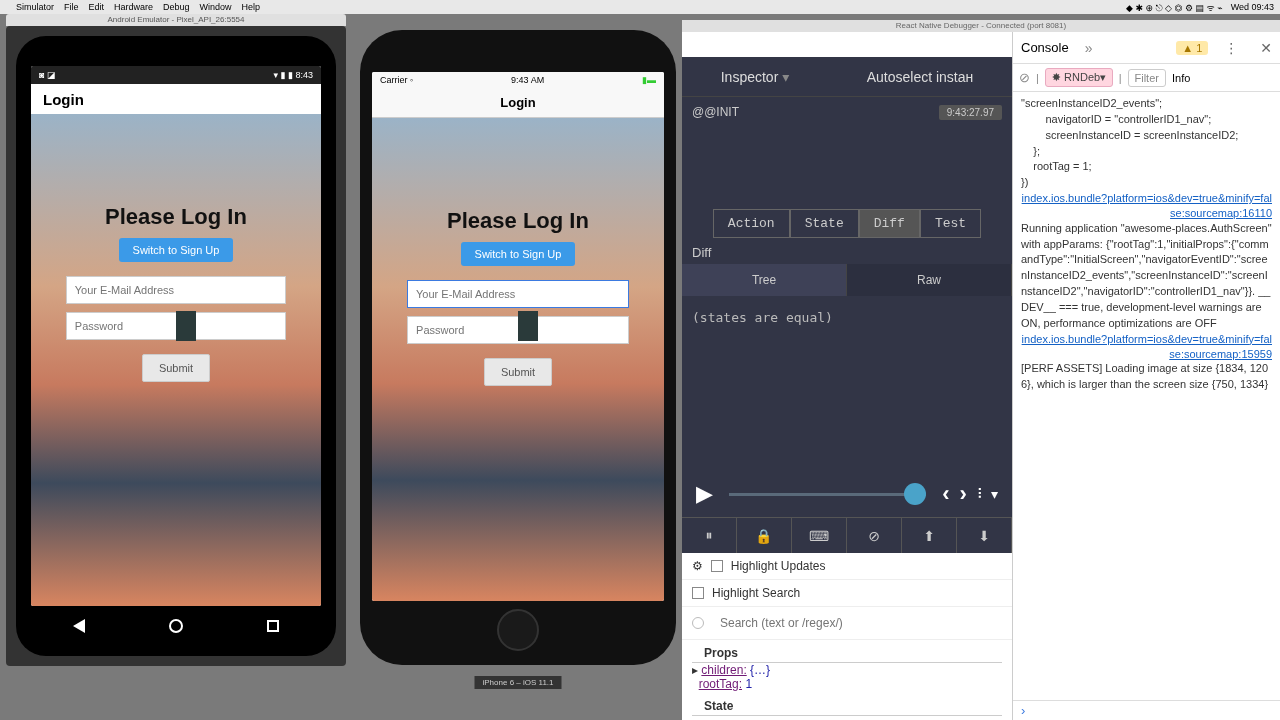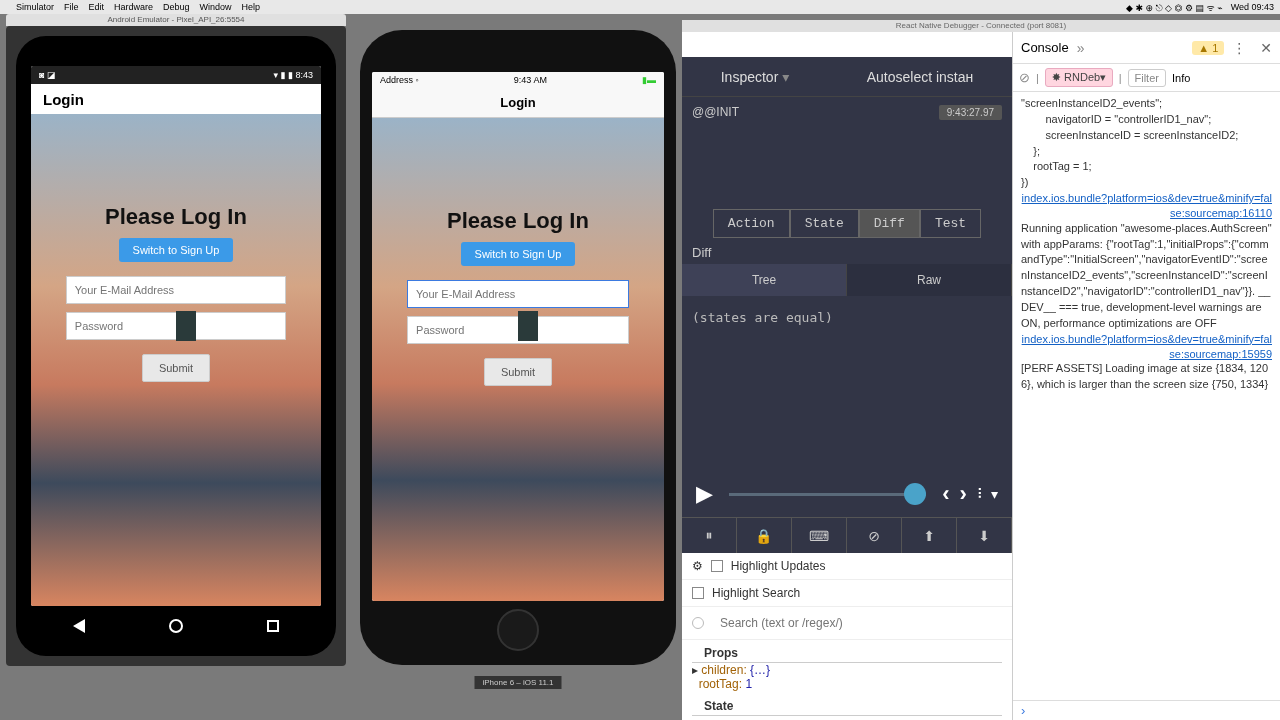--- a/index.html
+++ b/index.html
@@ -68,26 +68,26 @@
 .redux-btns { height:36px; display:flex; background:#323546; border-top:1px solid #555; }
 .redux-btn { flex:1; display:flex; align-items:center; justify-content:center; border-right:1px solid #555; color:#ccc; font-size:14px; }
 
 
 .react-inspector { background:#fff; color:#333; font-size:12px; }
 .insp-row { display:flex; align-items:center; gap:8px; padding:6px 10px; border-bottom:1px solid #eee; }
 .insp-check { width:12px; height:12px; border:1px solid #888; }
 .insp-search { border:1px solid #ccc; border-radius:3px; padding:3px 8px; color:#999; flex:1; font-size:12px; }
 .props { padding:4px 10px; font-family:Menlo,monospace; font-size:12px; }
 .props .hdr { font-weight:600; border-bottom:1px solid #ccc; padding:2px 12px; }
-.props .k { color:#a16207; }
+.props .k { color:#701a75;text-decoration:underline; }
 .props .v { color:#22a; }
 
 
 .console { flex:1; background:#fff; border-left:1px solid #ccc; display:flex; flex-direction:column; font-size:11px; }
-.console-tabs { height:32px; display:flex; align-items:center; padding:0 8px; border-bottom:1px solid #ddd; gap:8px; }
+.console-tabs { height:32px; display:flex; align-items:center; padding:0 8px; border-bottom:1px solid #ddd; gap:16px; }
 .console-tab { font-size:13px; }
 .chevrons { font-size:14px; color:#888; }
 .warn-badge { background:#ffe9a8; color:#a77700; padding:1px 6px; border-radius:3px; font-size:11px; margin-left:auto; }
 .console-bar { height:28px; display:flex; align-items:center; gap:6px; padding:0 6px; border-bottom:1px solid #ddd; }
 .console-bar .ban { font-size:13px; color:#888; }
 .rn-btn { background:#ffd6e0; border:1px solid #e9aac0; padding:2px 6px; font-size:11px; color:#444; border-radius:3px; }
 .filter-box { border:1px solid #ccc; padding:2px 6px; font-size:11px; color:#888; border-radius:3px; }
 .console-log { flex:1; padding:4px 8px; font-family:Menlo,monospace; font-size:11px; line-height:1.35; color:#333; overflow:hidden; white-space:pre-wrap; word-break:break-all; }
 .console-log .link { color:#1461c5; text-decoration:underline; text-align:right; display:block; }
 .console-prompt { height:20px; border-top:1px solid #ddd; padding:2px 8px; color:#3b7ae0; font-size:13px; }
@@ -136,21 +136,21 @@
       <div class="nav-tri"></div>
       <div class="nav-circ"></div>
       <div class="nav-sq"></div>
     </div>
   </div>
 </div>
 
 <div class="ios-frame">
   <div class="ios-screen">
     <div class="ios-status">
-      <span>Address ◦</span>
+      <span>Carrier ◦</span>
       <span>9:43 AM</span>
       <span style="color:#3c3">▮▬</span>
     </div>
     <div class="ios-header">Login</div>
     <div class="login-bg">
       <div class="login-title">Please Log In</div>
       <button class="switch-btn">Switch to Sign Up</button>
       <input class="login-input" style="border: 1px solid rgb(59, 122, 224);" placeholder="Your E-Mail Address">
       <input class="login-input" placeholder="Password" style="">
       <button class="submit-btn">Submit</button>

